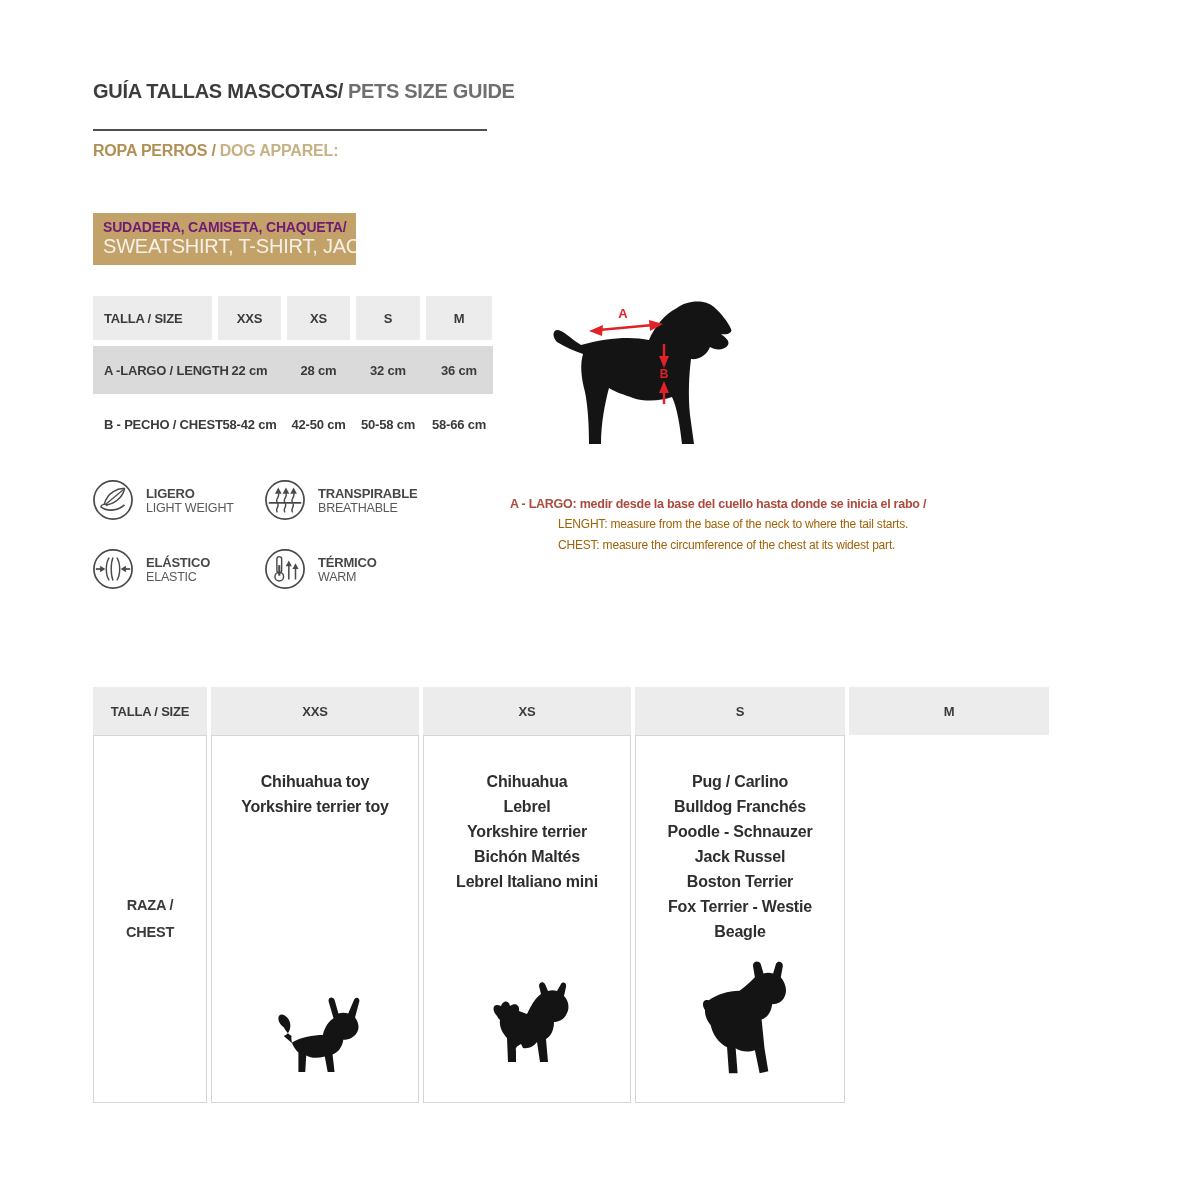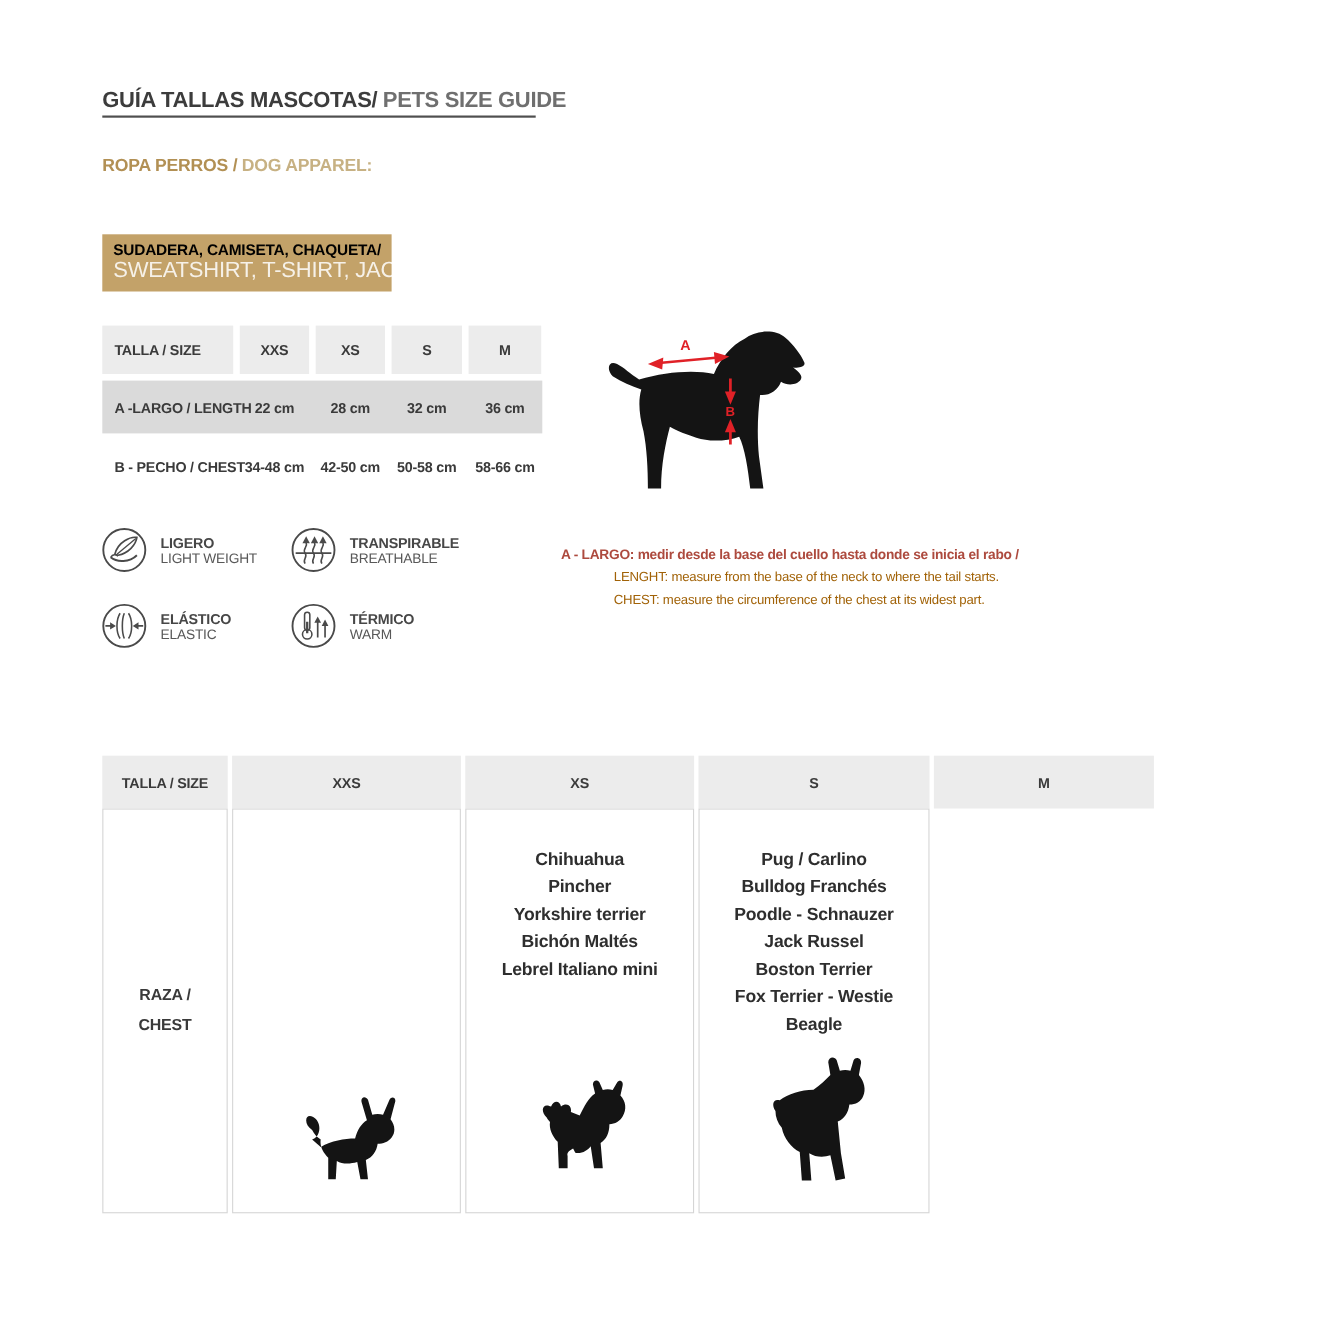--- a/index.html
+++ b/index.html
@@ -2,29 +2,29 @@
 <html><head>
 <meta charset="utf-8">
 <style>
   * { margin:0; padding:0; box-sizing:border-box; }
   html,body { width:1200px; height:1200px; background:#ffffff;
     font-family:"Liberation Sans", sans-serif; color:#3e3e3e; }
   .canvas { position:relative; width:1200px; height:1200px; overflow:hidden; }
   .abs { position:absolute; }
 
   
-  .title-block { left:93px; top:80px; width:394px; border-bottom:2px solid #4f4f4f; padding-bottom:2px; }
+  .title-block { left:93px; top:80px; width:394px; border-bottom:2px solid #4f4f4f; padding-bottom:26px; }
   .title { font-size:20px; font-weight:bold; letter-spacing:-0.3px; color:#3c3c3c; white-space:nowrap; }
   .title .en { color:#6f6f6f; margin-left:5px; }
   .subtitle { left:93px; top:142px; font-size:16px; font-weight:bold; letter-spacing:-0.2px; color:#b29054; white-space:nowrap; }
   .subtitle .en { color:#c7b183; margin-left:4px; }
 
   
   .category-box { left:93px; top:213px; width:263px; padding:6px 10px 7px 10px; background:#c3a269; }
-  .category-box .l1 { font-size:14px; font-weight:bold; color:#000000; letter-spacing:-0.2px; white-space:nowrap; }
+  .category-box .l1 { font-size:14px; font-weight:bold; color:#701a75; letter-spacing:-0.2px; white-space:nowrap; }
   .category-box .l2 { font-size:20px; color:rgba(255,255,255,0.85); letter-spacing:-0.2px; white-space:nowrap; }
 
   
   .size-table { left:93px; top:296px; width:400px; }
   .st-row { display:grid; grid-template-columns:119px 63px 63px 64px 66px; column-gap:6px; }
   .st-row + .st-row { margin-top:6px; }
   .st-cell { display:flex; align-items:center; justify-content:center;
     font-size:13px; font-weight:bold; letter-spacing:-0.2px; color:#3a3a3a; white-space:nowrap; }
   .st-header .st-cell { background:#ececec; height:44px; }
   .st-label { justify-content:flex-start; padding-left:11px; }
@@ -88,21 +88,21 @@
     </div>
     <div class="st-row st-a">
       <div class="st-cell st-label">A -LARGO / LENGTH</div>
       <div class="st-cell">22 cm</div>
       <div class="st-cell">28 cm</div>
       <div class="st-cell">32 cm</div>
       <div class="st-cell">36 cm</div>
     </div>
     <div class="st-row st-b">
       <div class="st-cell st-label">B - PECHO / CHEST</div>
-      <div class="st-cell">34-48 cm</div>
+      <div class="st-cell">58-42 cm</div>
       <div class="st-cell">42-50 cm</div>
       <div class="st-cell">50-58 cm</div>
       <div class="st-cell">58-66 cm</div>
     </div>
   </div>
 
   <div class="abs diagram">
     <svg width="218" height="160" viewBox="0 0 218 160">
       <path class="dog-fill" d="M14,48 C8,42 10,33 18,37 C24,40 30,46 38,51 C62,44 88,42 106,46
         C112,32 122,20 134,14 C144,6 162,5 171,13 C178,19 185,28 188,35 C190,39 184,41 178,40
@@ -209,34 +209,38 @@
     <div class="bt-row bt-body">
 
       <div class="bt-cell raza-cell">
         <div class="raza">
           <div>RAZA /</div>
           <div>CHEST</div>
         </div>
       </div>
 
       <div class="bt-cell">
+        <div class="breeds">
+          <div class="breed-line">Chihuahua toy</div>
+          <div class="breed-line">Yorkshire terrier toy</div>
+        </div>
         <div class="spacer"></div>
         <svg class="dog-svg" width="90" height="84" viewBox="0 0 92 86" style="margin-bottom:26px">
           <path class="dog-fill" d="M14,36 C6,31 7,20 15,24 C20,27 22,33 20,39 C19,42 17,44 14,45
             L22,52 C32,46 44,44 54,44 C56,36 60,30 65,27 L60,10 C59,5 64,4 66,8 L70,22
             C73,21 77,21 80,22 L86,8 C88,4 93,6 91,11 L87,26 C91,31 92,38 88,43
             C85,47 80,49 75,49 C74,56 70,62 64,64 L66,82 L59,82 L56,66
             C49,68 42,68 37,65 L36,82 L29,82 L29,62 C24,57 21,51 22,45 C19,43 16,40 14,36 Z"></path>
         </svg>
       </div>
 
       <div class="bt-cell">
         <div class="breeds">
           <div class="breed-line">Chihuahua</div>
-          <div class="breed-line">Pincher</div>
+          <div class="breed-line">Lebrel</div>
           <div class="breed-line">Yorkshire terrier</div>
           <div class="breed-line">Bichón Maltés</div>
           <div class="breed-line">Lebrel Italiano mini</div>
         </div>
         <div class="spacer"></div>
         <svg class="dog-svg" width="102" height="100" viewBox="0 0 100 100" style="margin-bottom:24px">
           <path class="dog-fill" d="M20,38 C14,32 16,24 24,28 C26,22 32,22 33,28 C38,24 43,27 42,33
             L50,36 C54,28 58,20 64,16 L62,8 C62,4 66,3 68,6 L71,13 C74,12 77,12 80,13
             L84,6 C86,3 90,5 89,9 L87,18 C92,23 93,31 89,37 C87,41 82,44 77,44
             C77,52 74,58 69,61 L71,84 L63,84 L60,64 C57,68 52,71 46,70 L44,66

